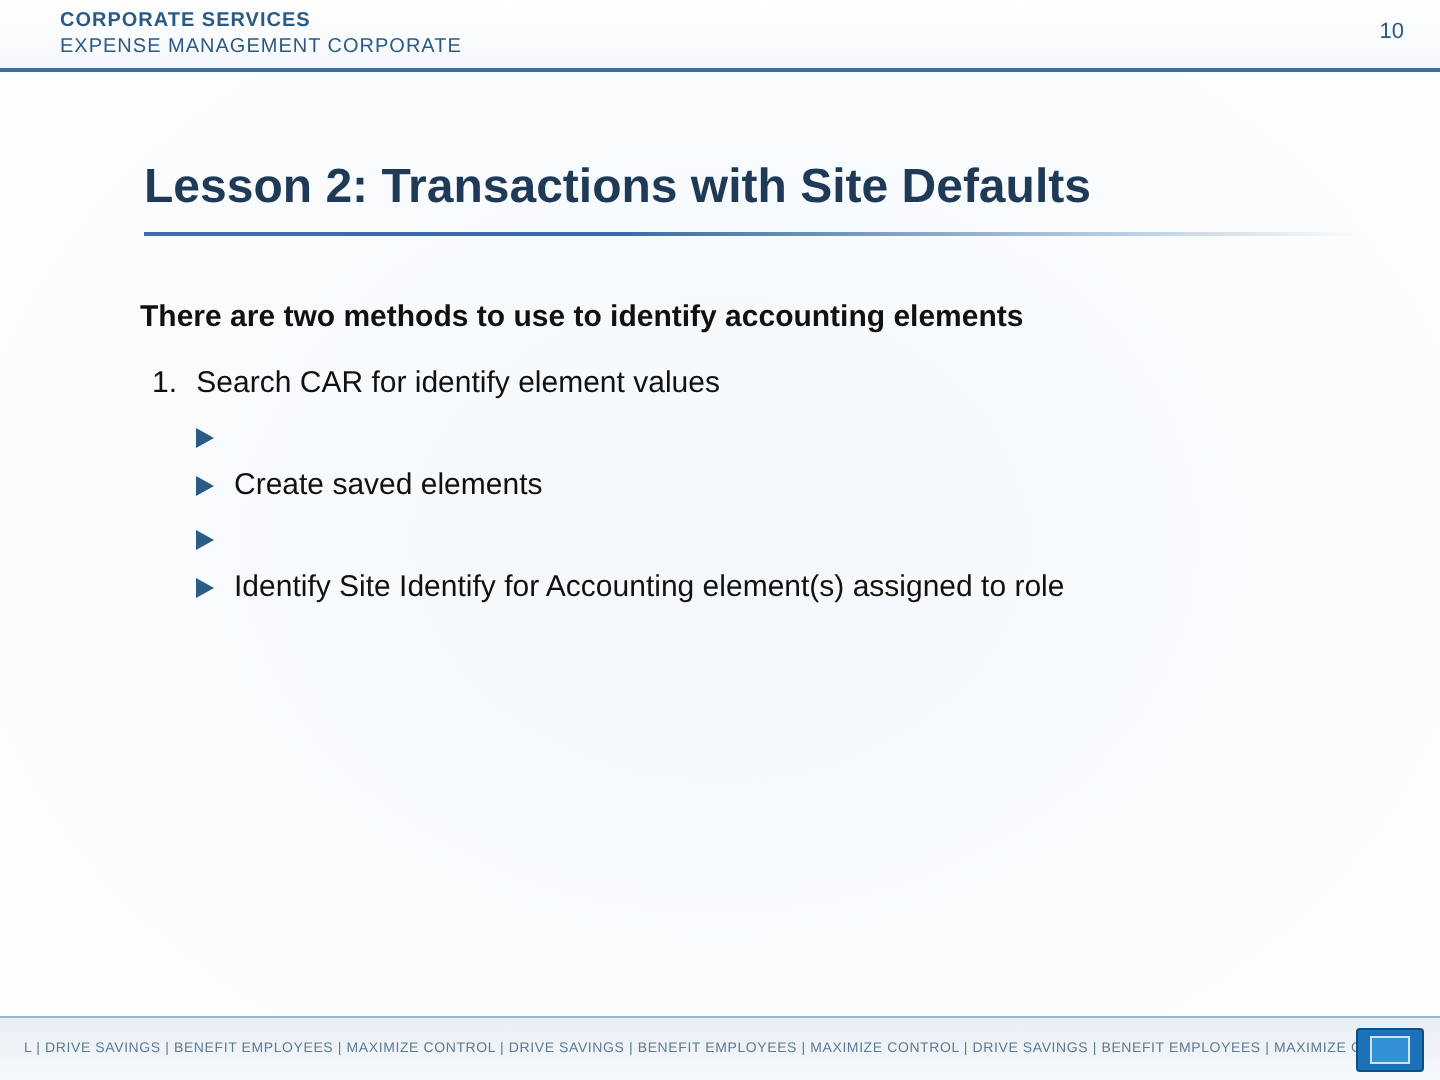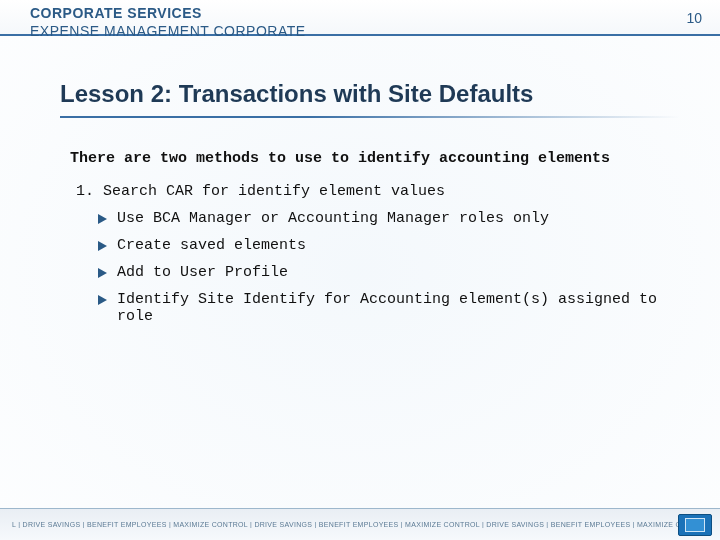--- a/index.html
+++ b/index.html
@@ -10,40 +10,40 @@
       radial-gradient(ellipse 900px 700px at 50% 50%, rgba(180,210,235,0.15), rgba(255,255,255,0) 70%);
   }
   
   .topbar {
     position: absolute; top: 0; left: 0; right: 0; height: 36px;
     border-bottom: 2px solid #3a6fa5;
     background: linear-gradient(#ffffff, #f5f8fb);
     padding: 4px 18px 0 30px;
     display: flex; justify-content: space-between; align-items: flex-start;
   }
-  .brand { color: #2b5a86; font-size: 14px; letter-spacing: 0.5px; line-height: 1.3; }
+  .brand { color: #2b5a86; font-size: 10px; letter-spacing: 0.5px; line-height: 1.3; }
   .brand .line1 { font-weight: bold; }
-  .pagenum { color: #2b5a86; font-size: 14px; padding-top: 6px; }
+  .pagenum { color: #2b5a86; font-size: 11px; padding-top: 6px; }
 
   .title-wrap {
-    position: absolute; left: 60px; top: 80px; right: 40px;
+    position: absolute; left: 72px; top: 80px; right: 40px;
   }
   .title-wrap h1 {
     font-size: 24px; font-weight: bold; color: #1f3a56;
     padding-bottom: 8px;
   }
   .title-underline {
     height: 2px;
     background: linear-gradient(to right, #3a6fa5 0%, #3a6fa5 40%, rgba(58,111,165,0) 100%);
     width: 100%;
   }
 
   .content {
     position: absolute; left: 70px; top: 150px; right: 50px;
-    color: #111; font-size: 15px; font-family: Liberation Mono, monospace;
+    color: #111; font-size: 15px;
   }
   .intro { font-weight: bold; margin-bottom: 16px; }
   .num-item { margin: 10px 0 4px 6px; }
   .num-item .num { display:inline-block; width: 18px; }
   .bullet-sub {
     margin: 10px 0 2px 28px;
     display: flex; align-items: flex-start; gap: 10px;
   }
   .arrow {
     width: 0; height: 0; margin-top: 4px;
@@ -94,30 +94,28 @@
 
   <div class="content">
     <div class="intro">There are two methods to use to identify accounting elements</div>
 
     <div class="num-item">
       <span class="num">1.</span>
       <span>Search CAR for identify element values</span>
     </div>
     <div class="bullet-sub">
       <div class="arrow"></div>
-      <span>Use BCA Manager or Accounting Manager roles only</span>
     </div>
     <div class="bullet-sub">
       <div class="arrow"></div>
       <span>Create saved elements</span>
     </div>
 
     <div class="bullet-sub">
       <div class="arrow"></div>
-      <span>Add to User Profile</span>
     </div>
     <div class="bullet-sub">
       <div class="arrow"></div>
       <span>Identify Site Identify for Accounting element(s) assigned to role</span>
     </div>
   </div>
 
   <div class="footer">
     <div class="tagline">L | DRIVE SAVINGS | BENEFIT EMPLOYEES | MAXIMIZE CONTROL | DRIVE SAVINGS | BENEFIT EMPLOYEES | MAXIMIZE CONTROL | DRIVE SAVINGS | BENEFIT EMPLOYEES | MAXIMIZE CONTROL | REAL BUSINESS. REAL SOLUTIONS.®</div>
     <div class="amex-box">

